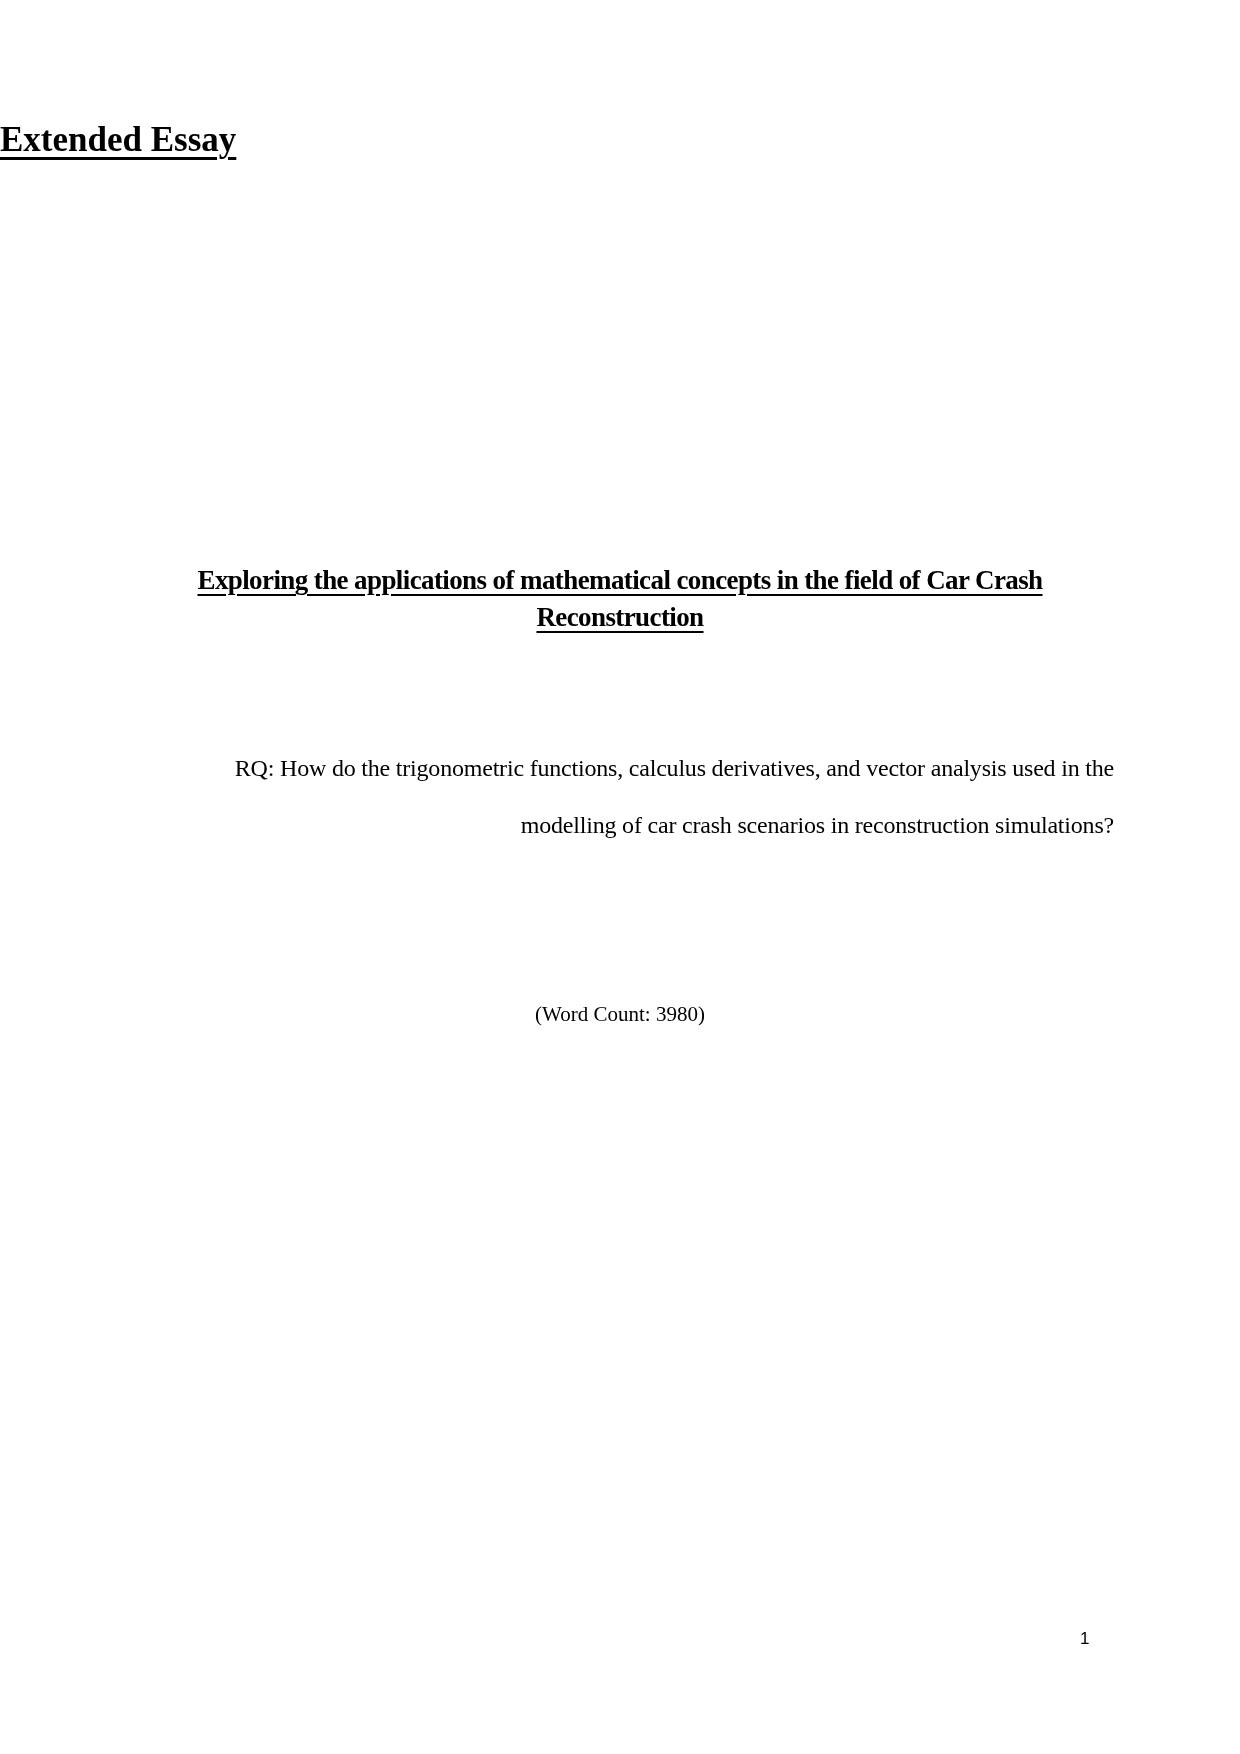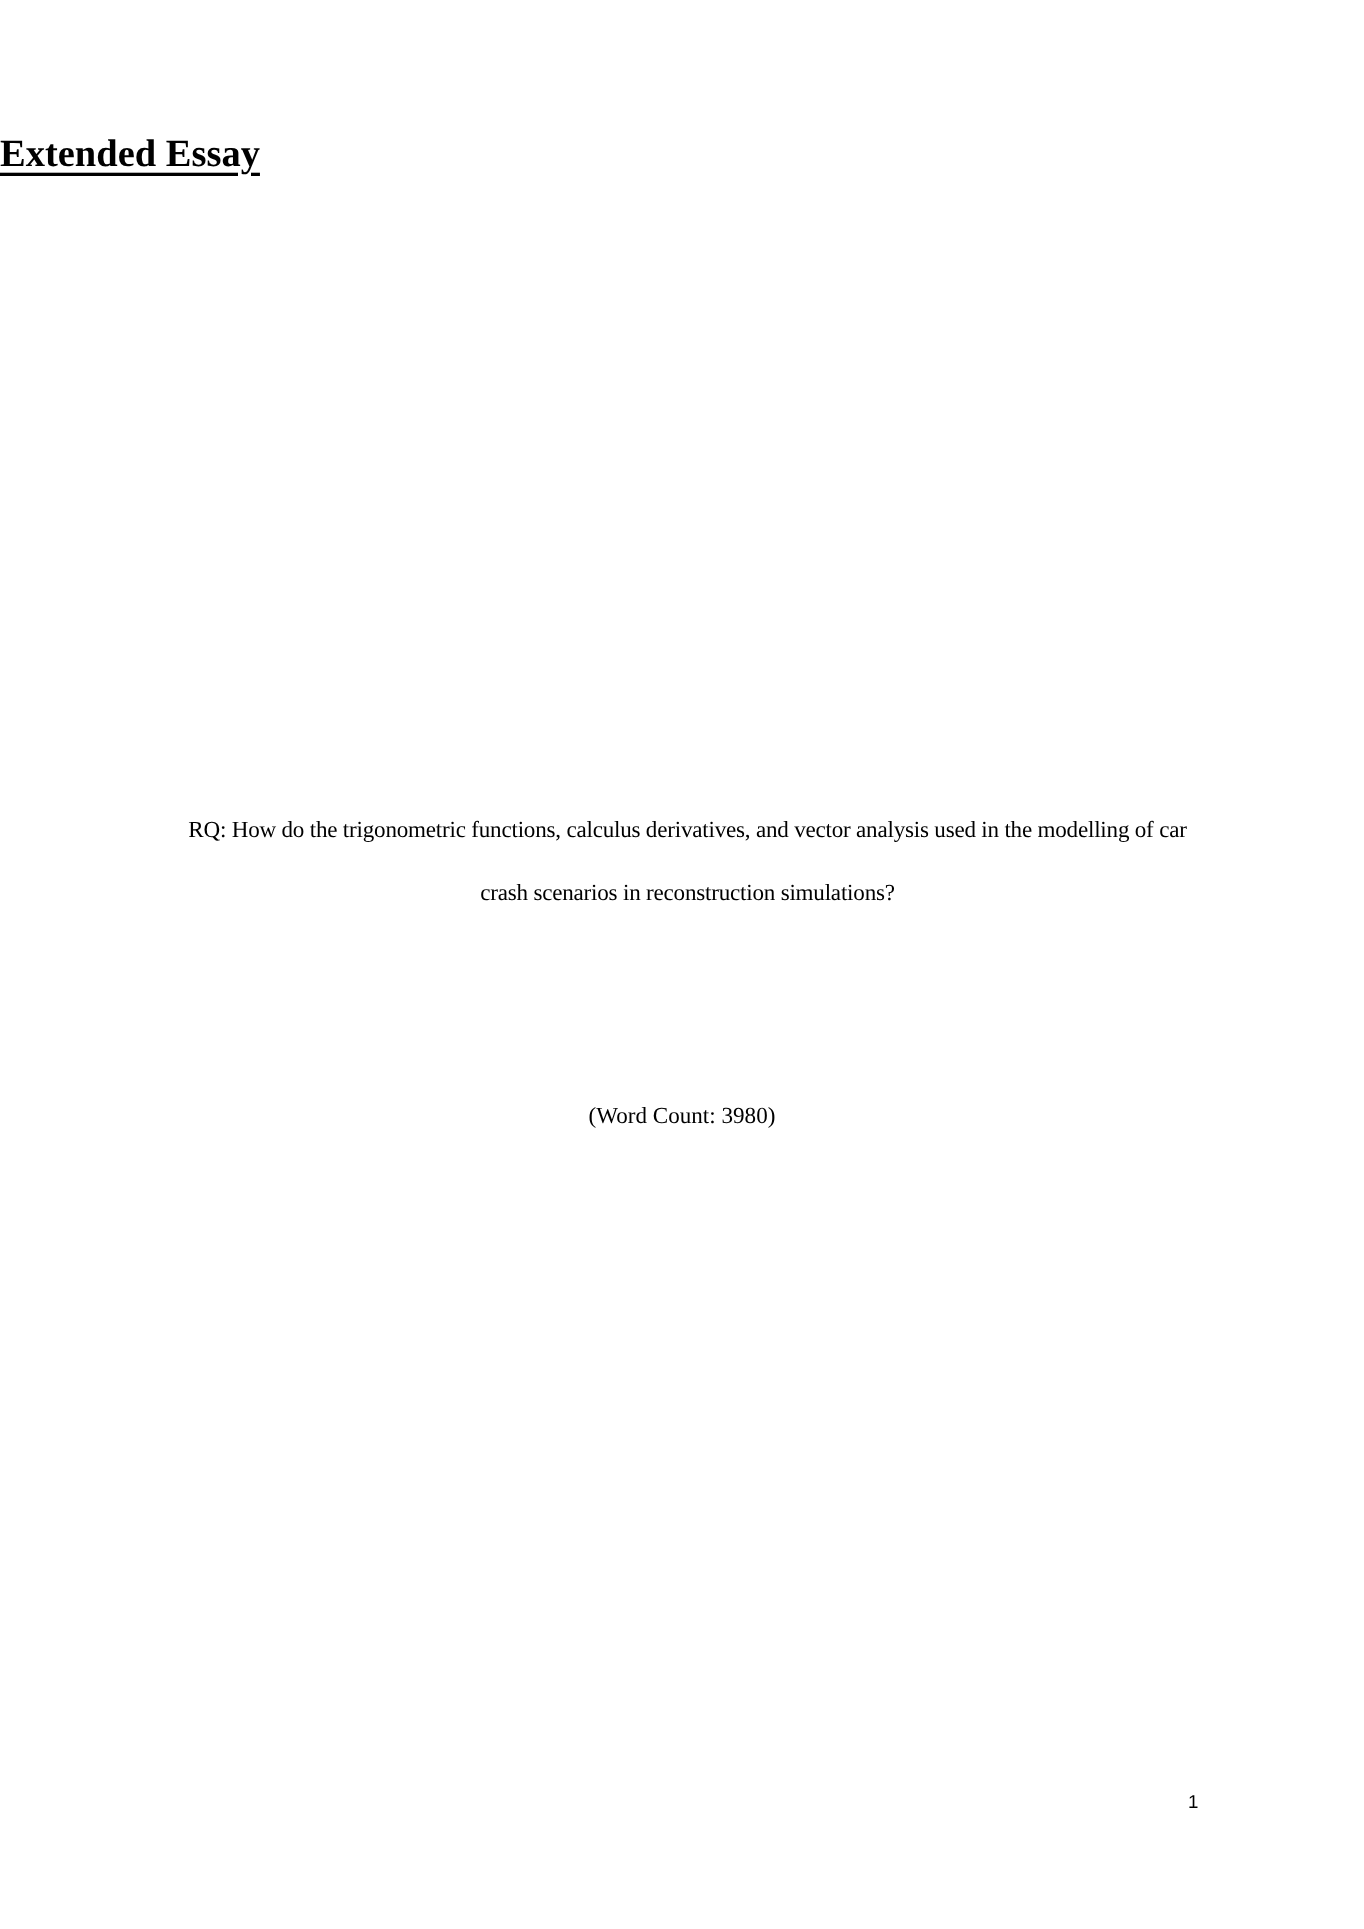--- a/index.html
+++ b/index.html
@@ -50,24 +50,24 @@
       text-decoration-thickness: 2px;
       text-underline-offset: 5px;
       letter-spacing: -0.6px;
       margin: 0;
     }
     .rq {
       position: absolute;
       left: 150px;
       width: 950px;
       top: 726px;
-      font-size: 21px;
+      font-size: 24px;
       line-height: 57px;
-      text-align: center;
-      margin: 0;
+      text-align: right;
+      margin: 14px;
       letter-spacing: -0.2px;
     }
     .word-count {
       position: absolute;
       left: 0;
       width: 1240px;
       top: 1000px;
       text-align: center;
       font-size: 21px;
       line-height: 28px;
@@ -83,19 +83,20 @@
       margin: 0;
     }
   </style>
 </head>
 <body>
 
 <div class="page">
   <h1 class="title title-main">Extended Essay</h1>
 
 
+  <h2 class="topic">Exploring the applications of mathematical concepts in the field of Car Crash Reconstruction</h2>
 
   <p class="rq">RQ: How do the trigonometric functions, calculus derivatives, and vector analysis used in the modelling of car crash scenarios in reconstruction simulations?</p>
 
   <p class="word-count">(Word Count: 3980)</p>
 
   <p class="page-number">1</p>
 </div>
 
 </body></html>

